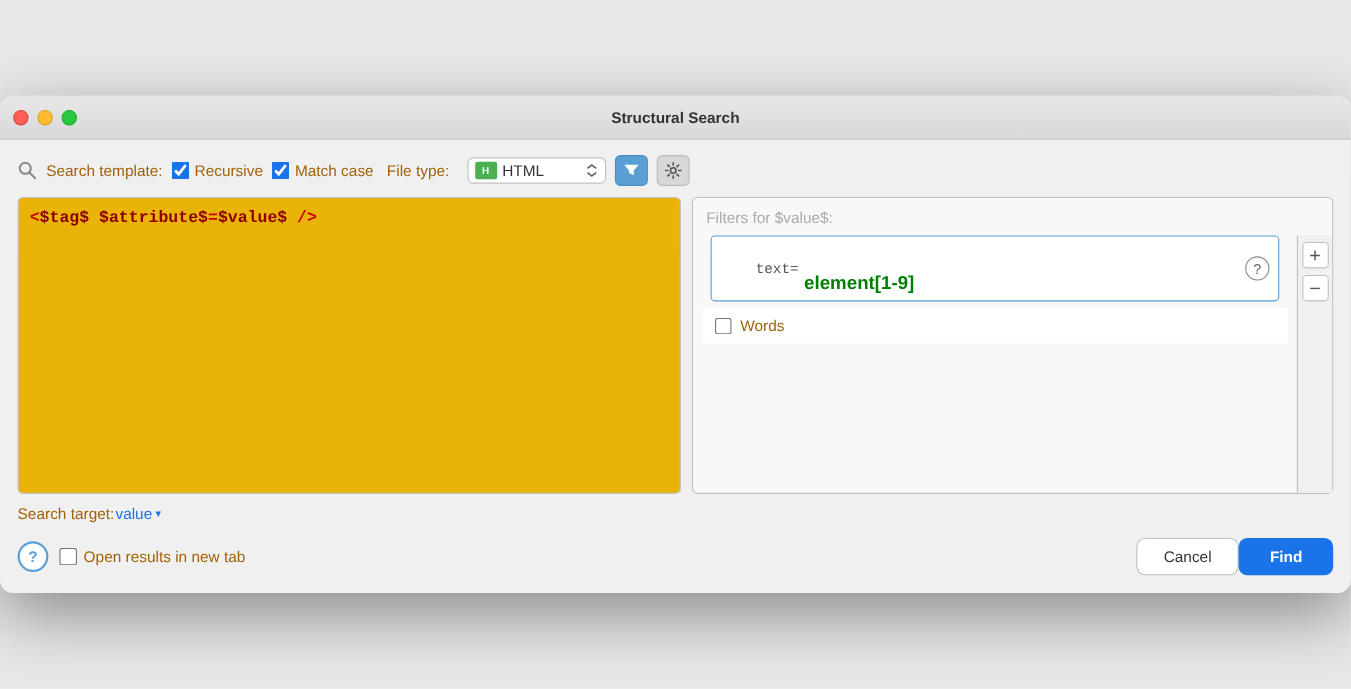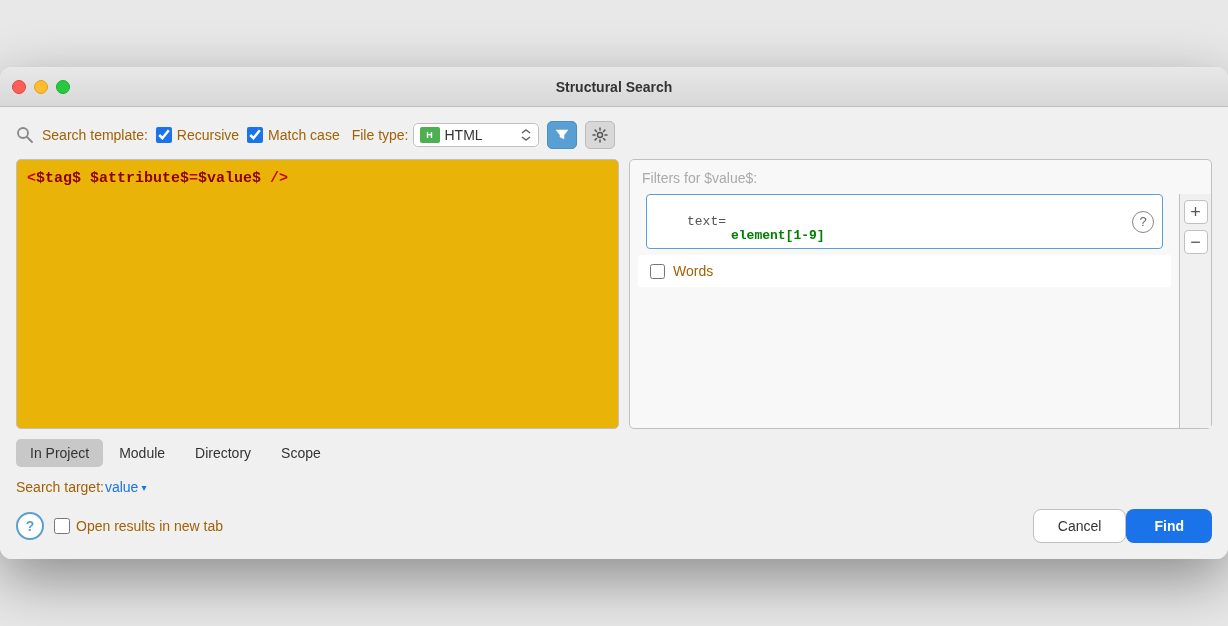--- a/index.html
+++ b/index.html
@@ -94,21 +94,21 @@
 
     .checkbox-group input[type="checkbox"] {
       width: 16px;
       height: 16px;
       accent-color: #1a73e8;
     }
 
     .file-type-group {
       display: flex;
       align-items: center;
-      gap: 4px;
+      gap: 16px;
       margin-left: 4px;
     }
 
     .file-type-select-wrap {
       display: flex;
       align-items: center;
       background: white;
       border: 1px solid #c0c0c0;
       border-radius: 5px;
       padding: 3px 6px;
@@ -222,22 +222,22 @@
 
     .filter-key {
       color: #555;
       font-family: "Courier New", monospace;
       font-size: 13px;
       margin-left: 32px;
     }
 
     .filter-value {
       color: #008000;
-      font-family: Liberation Mono, monospace;
-      font-size: 13px;
+      font-family: Liberation Sans, sans-serif;
+      font-size: 17px;
       font-weight: bold;
       flex: 1;
       border: none;
       background: transparent;
       outline: none;
       margin-top: 28px;
     }
 
     .help-btn {
       width: 22px;
@@ -508,26 +508,20 @@
           </div>
 
           <div class="right-panel-sidebar">
             <button class="icon-round-btn" style="font-size:18px; font-weight:300; color:#555;">+</button>
             <button class="icon-round-btn" style="font-size:18px; font-weight:300; color:#555;">−</button>
           </div>
         </div>
       </div>
     </div>
 
-    <div class="scope-tabs">
-      <button class="scope-tab active">In Project</button>
-      <button class="scope-tab">Module</button>
-      <button class="scope-tab">Directory</button>
-      <button class="scope-tab">Scope</button>
-    </div>
 
     <div class="search-target-row">
       <span class="label-text">Search target:</span>
       <div class="search-target-value">
         <span>value</span>
         <span class="dropdown-arrow">▾</span>
       </div>
     </div>
 
     <div class="bottom-row">

